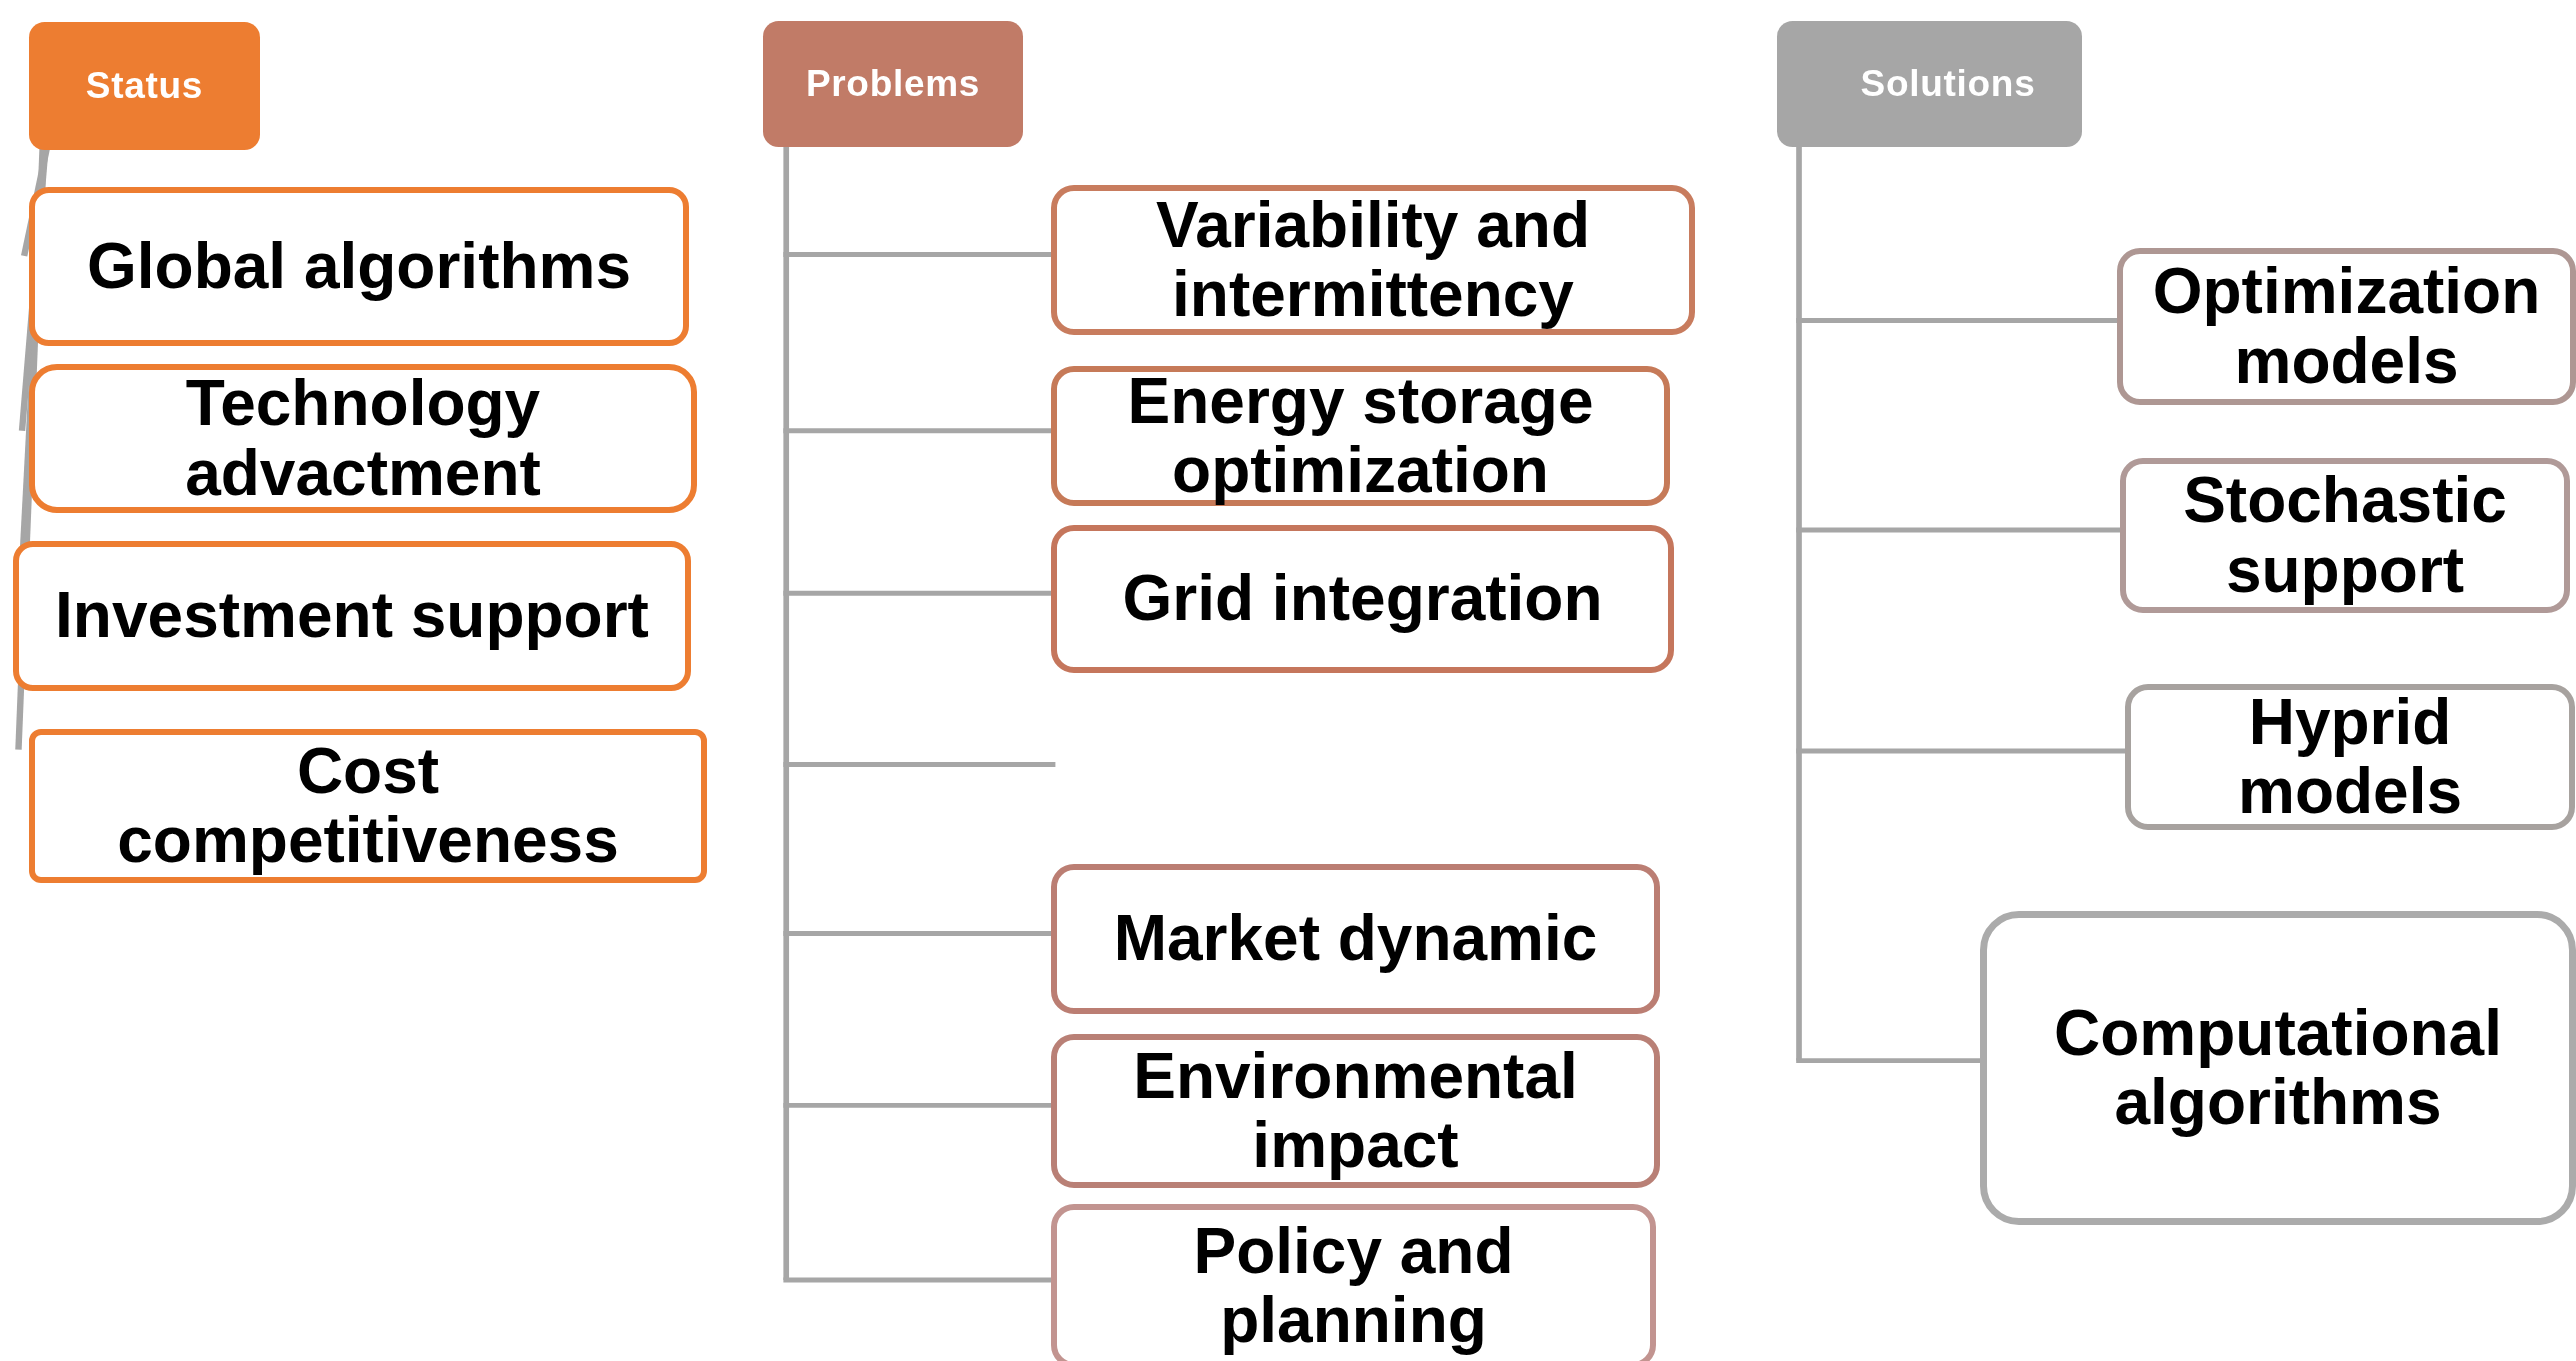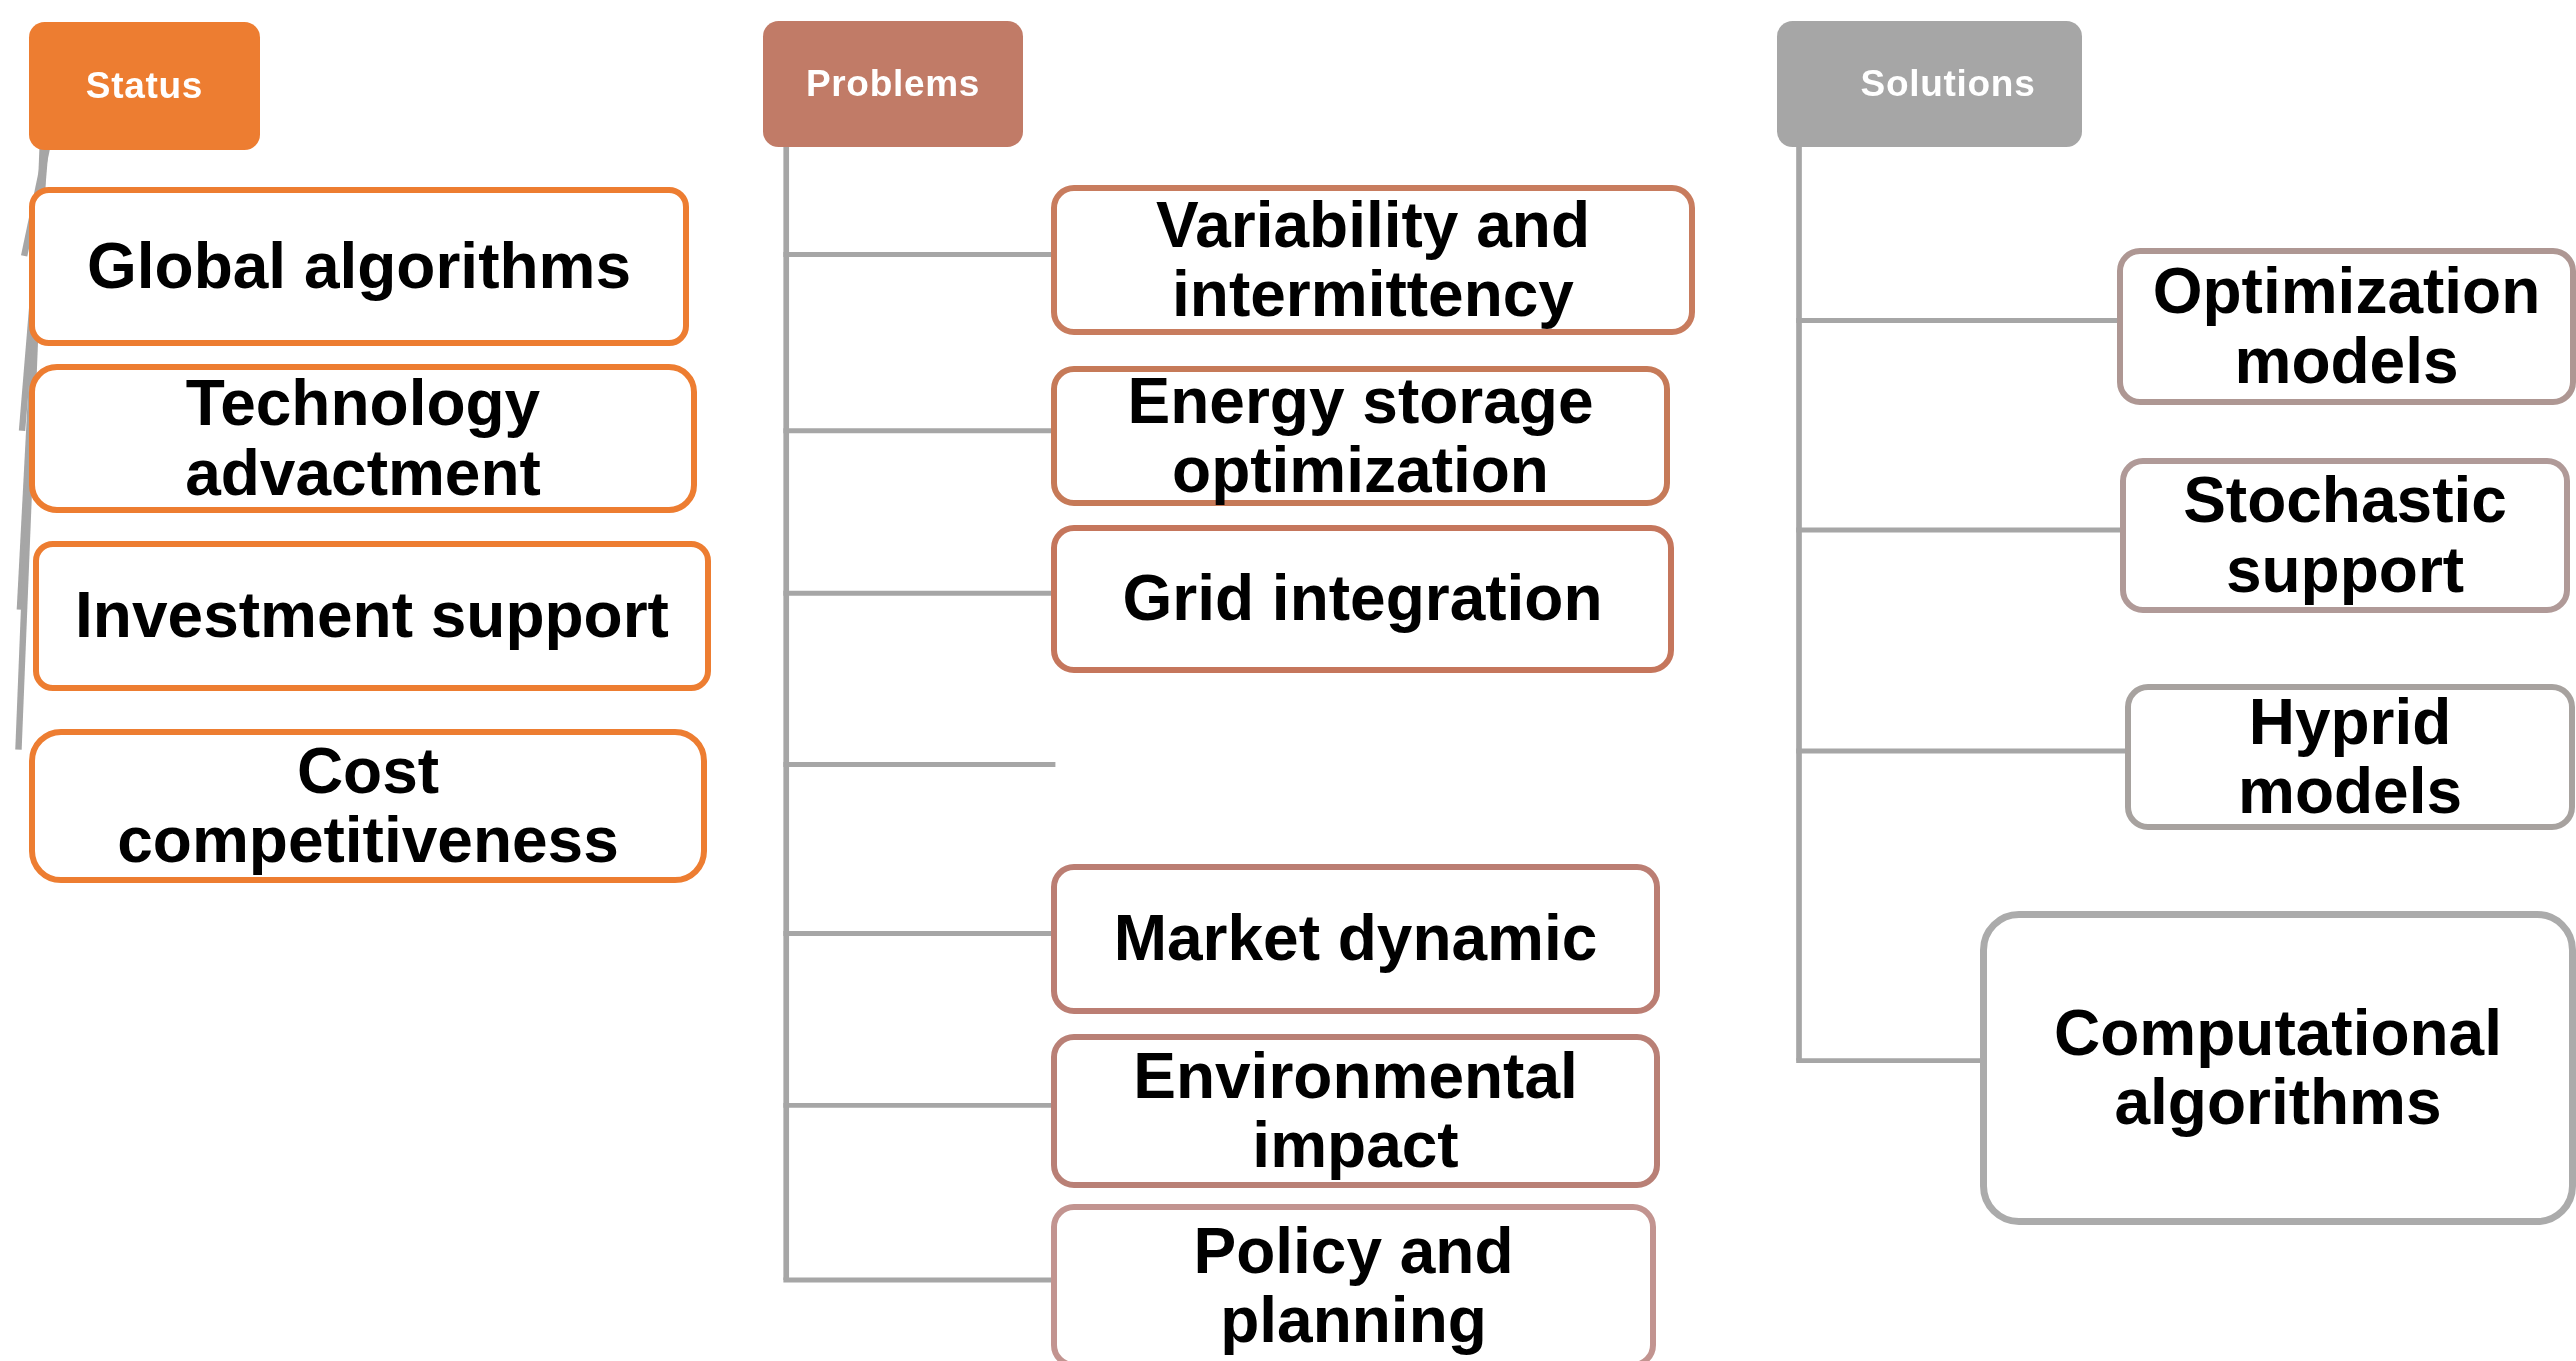--- a/index.html
+++ b/index.html
@@ -85,25 +85,25 @@
 
   <div class="node" style="left: 29px; top: 187px; width: 648px; height: 147px; border-radius: 20px; border-color: rgb(237, 125, 49);">
     <span class="label">Global algorithms</span>
   </div>
 
   <div class="node" style="left: 29px; top: 364px; width: 656px; height: 137px; border-radius: 28px; border-color: rgb(237, 125, 49);">
     <span class="label">Technology
 advactment</span>
   </div>
 
-  <div class="node" style="left: 33px; top: 541px; width: 666px; height: 138px; border-radius: 20px; border-color: rgb(237, 125, 49);">
+  <div class="node" style="left: 13px; top: 541px; width: 666px; height: 138px; border-radius: 20px; border-color: rgb(237, 125, 49);">
     <span class="label">Investment support</span>
   </div>
 
-  <div class="node" style="left: 29px; top: 729px; width: 666px; height: 142px; border-radius: 32px; border-color: rgb(237, 125, 49);">
+  <div class="node" style="left: 29px; top: 729px; width: 666px; height: 142px; border-radius: 12px; border-color: rgb(237, 125, 49);">
     <span class="label">Cost
 competitiveness</span>
   </div>
 
   <div class="hdr" style="left: 763px; top: 21px; width: 260px; height: 126px; background-color: rgb(193, 123, 103);">
     <span>Problems</span>
   </div>
 
   <div class="node" style="left: 1051px; top: 366px; width: 607px; height: 128px; border-color: rgb(198, 122, 88);">
     <span class="label">Energy storage

